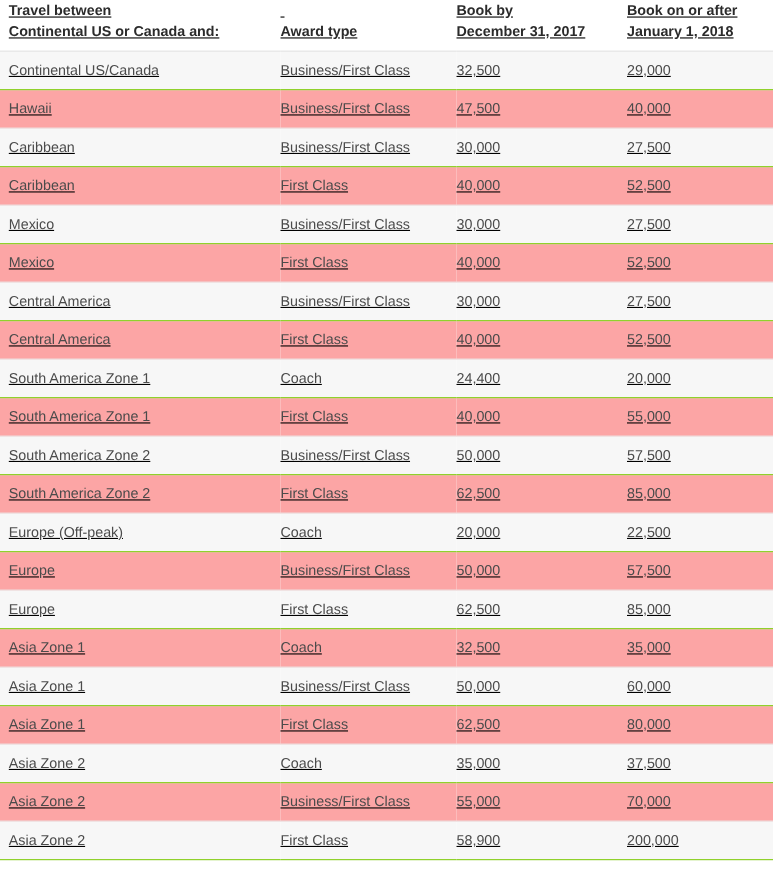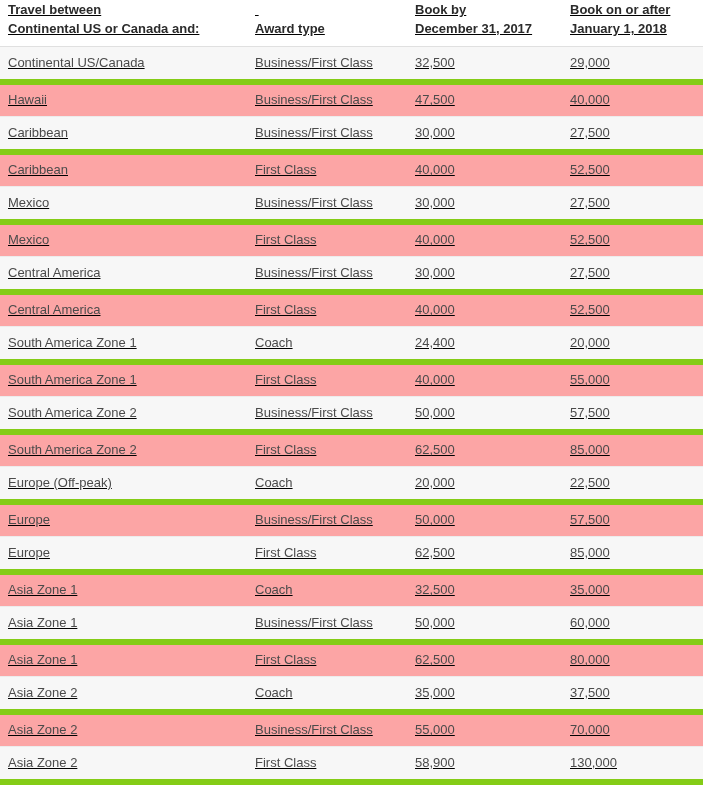--- a/index.html
+++ b/index.html
@@ -70,21 +70,21 @@
     border-bottom: 1px solid #e8e8e8;
   }
   tbody td.col-route  { padding-left: 8px; }
   tbody td.col-award  { padding-left: 0; }
   tbody td.col-before { padding-left: 0; }
   tbody td.col-after  { padding-left: 0; }
 
   tbody tr.odd td  { background: #f7f7f7; }
   tbody tr.even td { background: #fca5a5; }
 
-  tbody tr.odd td { border-top: 1px solid #e0e0e0; border-bottom: 6px solid #84cc16; }
+  tbody tr.odd td { border-top: 1px solid #e0e0e0; border-bottom: 1px solid #84cc16; }
   tbody tr.even td { border-top: none; border-bottom: 1px solid #ececec; }
 </style>
 </head>
 <body>
 
 <div class="award-chart">
   <table class="award-table">
     <colgroup>
       <col class="c-route">
       <col class="c-award">
@@ -229,17 +229,17 @@
         <tr class="even">
           <td class="col-route">Asia Zone 2</td>
           <td class="col-award">Business/First Class</td>
           <td class="col-before">55,000</td>
           <td class="col-after">70,000</td>
         </tr>
         <tr class="odd">
           <td class="col-route">Asia Zone 2</td>
           <td class="col-award">First Class</td>
           <td class="col-before">58,900</td>
-          <td class="col-after">130,000</td>
+          <td class="col-after">200,000</td>
         </tr>
       </tbody>
   </table>
 </div>
 
 </body></html>

